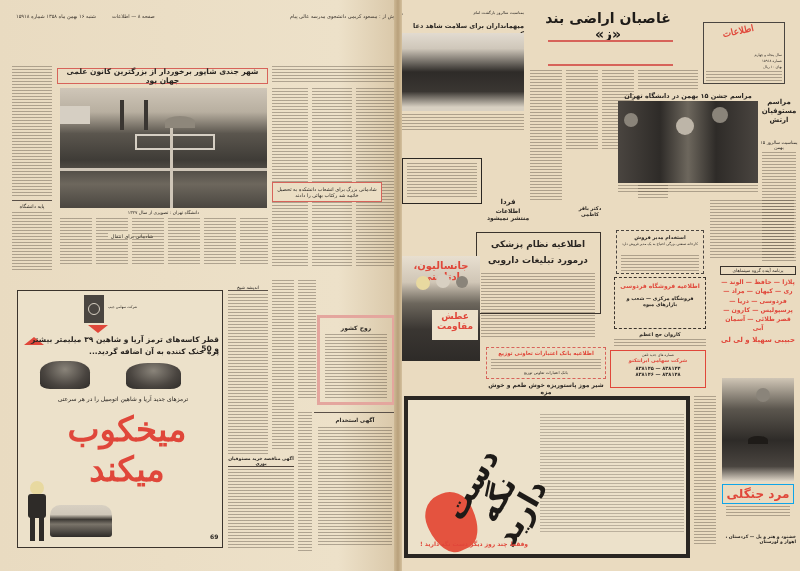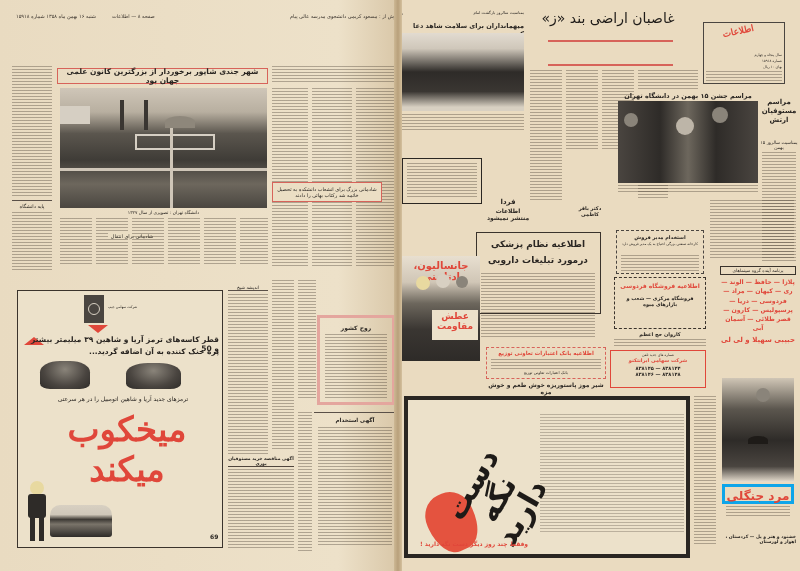--- a/index.html
+++ b/index.html
@@ -112,21 +112,21 @@
 
   <div class="gutter"></div>
 
   <div class="page right" style="background:transparent">
 
     <div class="abs fa" style="left:4px;top:10px;width:122px;font-size:4px;text-align:right">بمناسبت سالروز بازگشت امام</div>
     <div class="abs fa" style="left:4px;top:22px;width:122px;font-size:6.5px;font-weight:bold;text-align:right">میهمانداران برای سلامت شاهد دعا کردند</div>
     <div class="photo" style="left:4px;top:33px;width:122px;height:78px;background:linear-gradient(180deg,#e2dbd0 0%,#cfc7ba 20%,#2e2b28 50%,#3a3632 75%,#d8d0c2 95%)"></div>
     <div class="txt" style="left:4px;top:114px;width:122px;height:18px"></div>
 
-    <div class="abs fa dark" style="left:140px;top:10px;width:140px;font-size:14px;font-weight:normal;text-align:center">غاصبان اراضی بند «ز»</div>
+    <div class="abs fa dark" style="left:140px;top:10px;width:140px;font-size:14px;font-weight:bold;text-align:center">غاصبان اراضی بند «ز»</div>
     <div class="abs" style="left:150px;top:40px;width:125px;height:2px;background:#d7635a"></div>
     <div class="abs" style="left:150px;top:64px;width:125px;height:2px;background:#d7635a"></div>
 
     <div class="abs" style="left:305px;top:22px;width:82px;height:62px;border:1.5px solid #4a4540">
       <div class="abs fa red" style="left:10px;top:4px;width:40px;font-size:9px;font-weight:bold;transform:rotate(-12deg);font-family:'DejaVu Serif',serif">اطلاعات</div>
       <div class="abs fa" style="left:2px;top:30px;width:76px;font-size:3.5px;text-align:right">سال پنجاه و چهارم</div>
       <div class="abs fa" style="left:2px;top:36px;width:76px;font-size:3.5px;text-align:right">شماره ۱۵۹۱۸</div>
       <div class="abs fa" style="left:2px;top:42px;width:76px;font-size:3.5px;text-align:right">بهای ۱۰ ریال</div>
       <div class="txt" style="left:2px;top:48px;width:76px;height:10px"></div>
     </div>
@@ -215,18 +215,18 @@
     <div class="txt" style="left:296px;top:396px;width:22px;height:150px"></div>
 
     <div class="abs" style="left:322px;top:266px;width:76px;height:290px">
       <div class="fa" style="font-size:4.5px;text-align:center;border:1px solid #3a332c;padding:1px">برنامه آینده گروه سینماهای</div>
       <div class="fa red" style="font-size:6.2px;font-weight:bold;text-align:center;line-height:1.5;margin-top:2px">پلازا — حافظ — الوند — ری — کیهان — مراد — فردوسی — دریا — پرسپولیس — کارون — قصر طلائی — آسمان آبی</div>
       <div class="fa red" style="font-size:7px;font-weight:bold;text-align:center;margin-top:3px">حبیبی سهیلا و لی لی</div>
       <div class="photo" style="left:2px;top:112px;width:72px;height:104px;background:linear-gradient(180deg,#d0c6b6 0%,#5b564e 30%,#2e2b28 60%,#4a4540 85%,#e8dfd0 100%)">
         <div class="abs" style="left:34px;top:10px;width:14px;height:14px;background:#8a847a;border-radius:50%"></div>
         <div class="abs" style="left:26px;top:58px;width:20px;height:8px;background:#1e1b18;border-radius:50% 50% 0 0"></div>
       </div>
-      <div class="abs fa red" style="left:2px;top:218px;width:72px;height:20px;border:3px solid #0ea5e9;font-size:12px;font-weight:bold;text-align:center;line-height:18px">مرد جنگلی</div>
+      <div class="abs fa red" style="left:2px;top:218px;width:72px;height:20px;border:1px solid #0ea5e9;font-size:12px;font-weight:bold;text-align:center;line-height:18px">مرد جنگلی</div>
       <div class="txt" style="left:6px;top:240px;width:64px;height:12px"></div>
       <div class="abs fa" style="left:0;top:268px;width:76px;font-size:4.5px;font-weight:bold;text-align:right">خشنود و هنر و پل — کردستان ، اهواز و لورستان</div>
     </div>
   </div>
 </div>
 
 </body></html>

